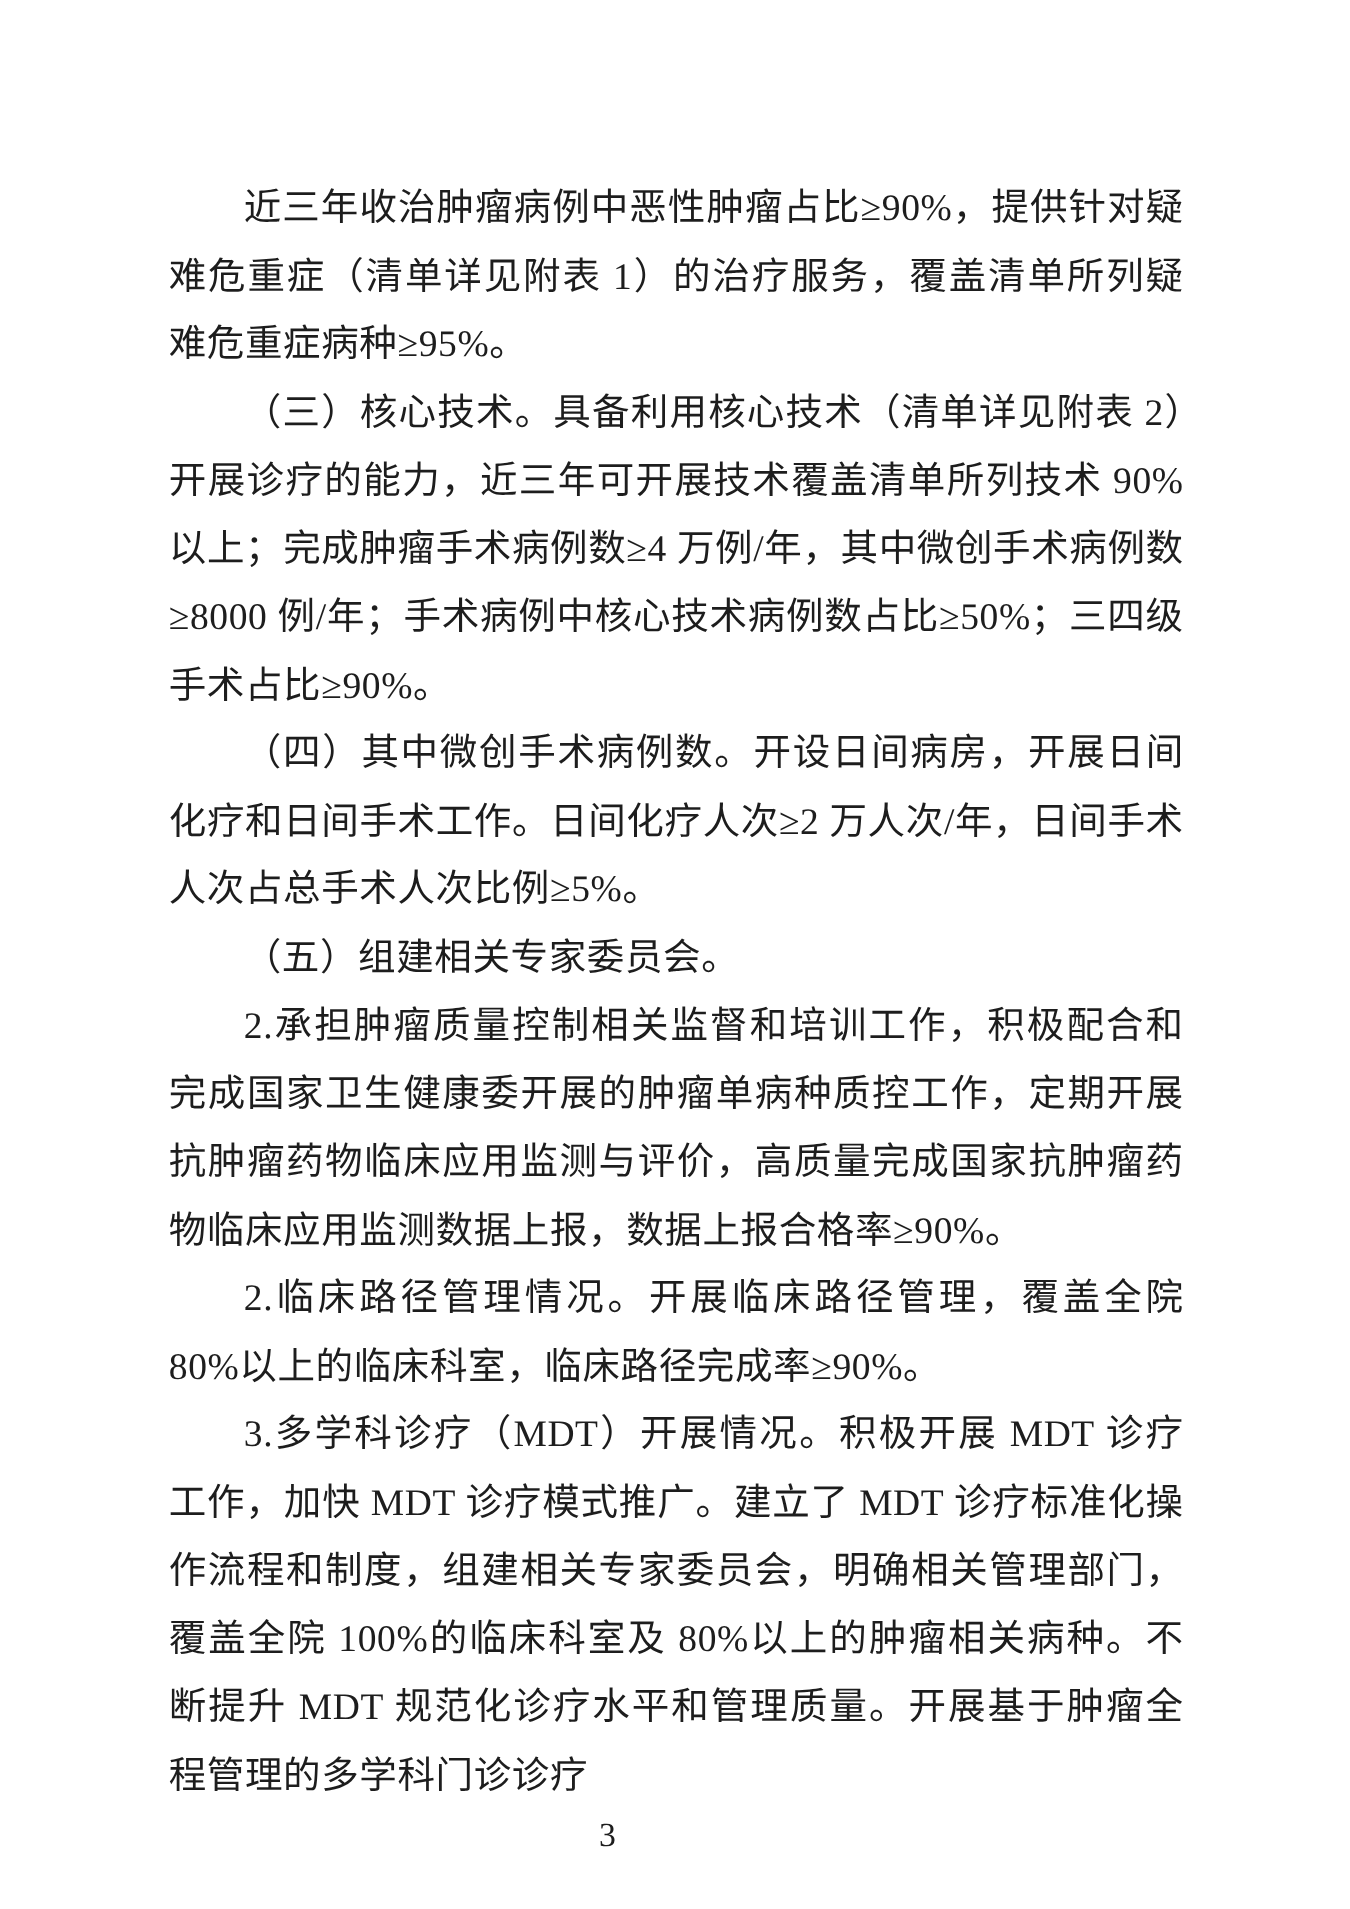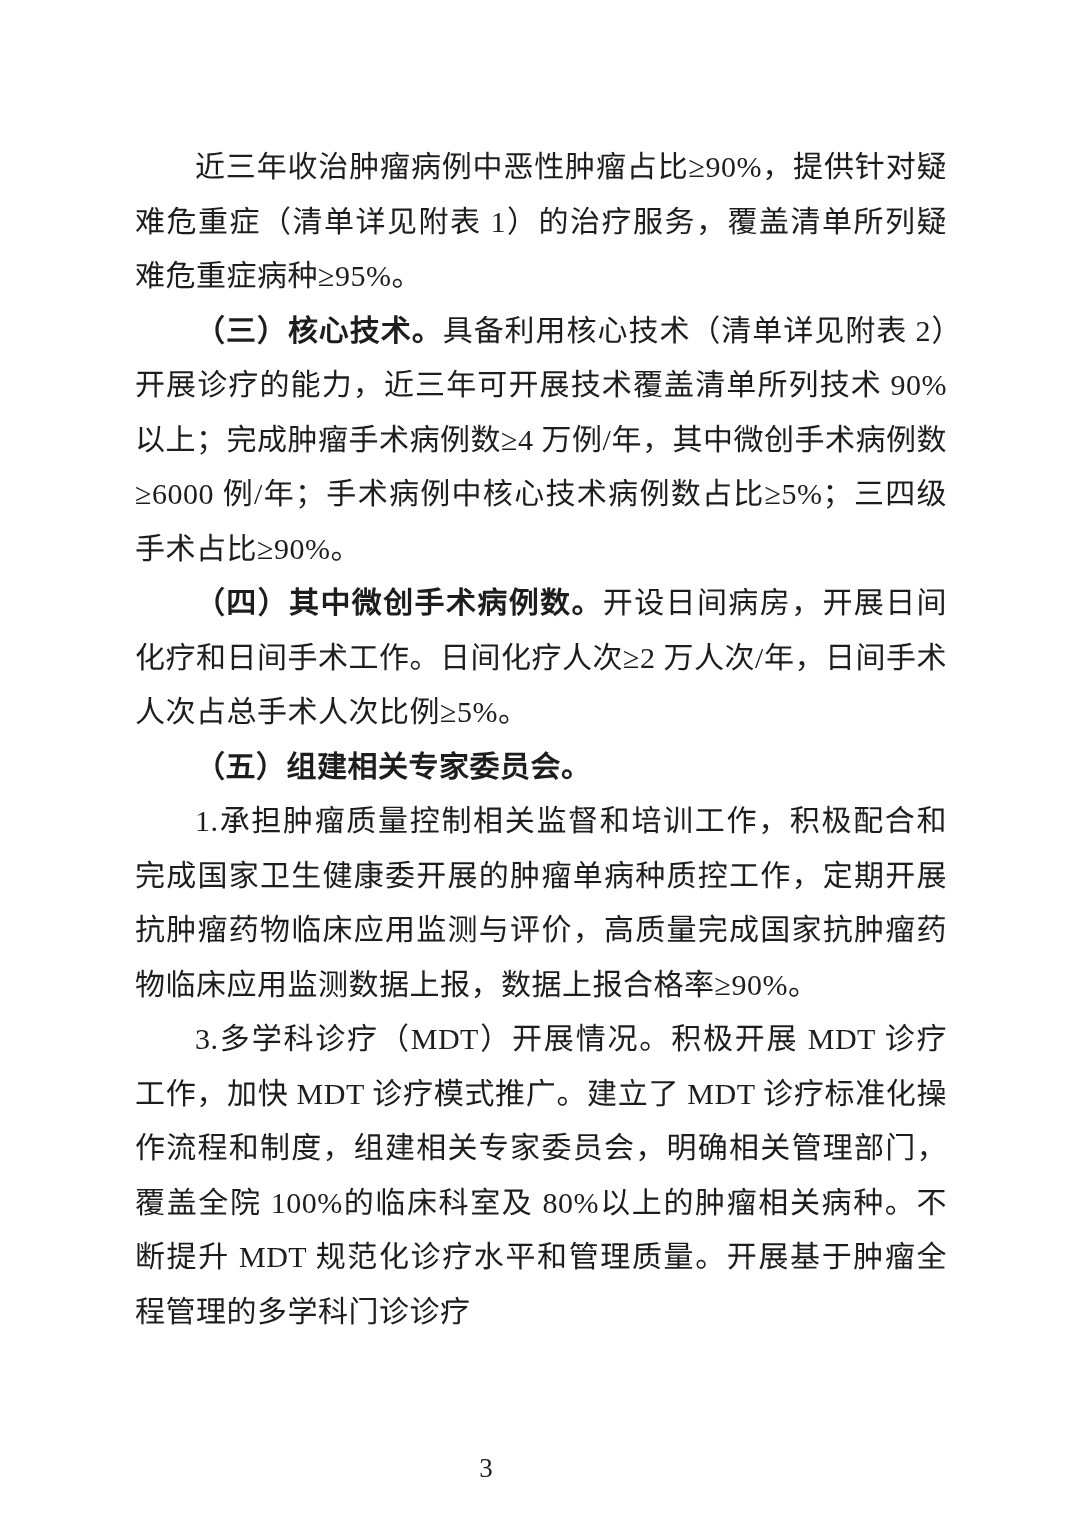--- a/index.html
+++ b/index.html
@@ -25,21 +25,21 @@
     line-height: 54.5px;
     text-align: justify;
     letter-spacing: 0.5px;
   }
   .content p {
     margin: 0;
     padding: 0;
     text-indent: 2em;
   }
   .lead {
-    font-weight: 700;
+    font-weight: 400;
     font-family: "Liberation Sans", "DejaVu Sans", sans-serif;
   }
   .lead:empty { display: none; }
   .page-number {
     position: absolute;
     top: 1452px;
     left: 0;
     width: 100%;
     text-align: center;
     font-size: 27px;
@@ -51,35 +51,38 @@
 <body>
 
 <div class="page">
   <div class="content">
 
     <p>
       <span>近三年收治肿瘤病例中恶性肿瘤占比≥90%，提供针对疑难危重症（清单详见附表 1）的治疗服务，覆盖清单所列疑难危重症病种≥95%。</span>
     </p>
 
     <p>
-      <span class="lead">（三）核心技术。</span><span>具备利用核心技术（清单详见附表 2）开展诊疗的能力，近三年可开展技术覆盖清单所列技术 90%以上；完成肿瘤手术病例数≥4 万例/年，其中微创手术病例数≥6000 例/年；手术病例中核心技术病例数占比≥5%；三四级手术占比≥90%。</span>
+      <span class="lead">（三）核心技术。</span><span>具备利用核心技术（清单详见附表 2）开展诊疗的能力，近三年可开展技术覆盖清单所列技术 90%以上；完成肿瘤手术病例数≥4 万例/年，其中微创手术病例数≥8000 例/年；手术病例中核心技术病例数占比≥50%；三四级手术占比≥90%。</span>
     </p>
 
     <p>
       <span class="lead">（四）其中微创手术病例数。</span><span>开设日间病房，开展日间化疗和日间手术工作。日间化疗人次≥2 万人次/年，日间手术人次占总手术人次比例≥5%。</span>
     </p>
 
     <p>
       <span class="lead">（五）组建相关专家委员会。</span><span></span>
     </p>
 
     <p>
-      <span>1.承担肿瘤质量控制相关监督和培训工作，积极配合和完成国家卫生健康委开展的肿瘤单病种质控工作，定期开展抗肿瘤药物临床应用监测与评价，高质量完成国家抗肿瘤药物临床应用监测数据上报，数据上报合格率≥90%。</span>
+      <span>2.承担肿瘤质量控制相关监督和培训工作，积极配合和完成国家卫生健康委开展的肿瘤单病种质控工作，定期开展抗肿瘤药物临床应用监测与评价，高质量完成国家抗肿瘤药物临床应用监测数据上报，数据上报合格率≥90%。</span>
     </p>
 
+    <p>
+      <span>2.临床路径管理情况。开展临床路径管理，覆盖全院 80%以上的临床科室，临床路径完成率≥90%。</span>
+    </p>
 
     <p>
       <span>3.多学科诊疗（MDT）开展情况。积极开展 MDT 诊疗工作，加快 MDT 诊疗模式推广。建立了 MDT 诊疗标准化操作流程和制度，组建相关专家委员会，明确相关管理部门，覆盖全院 100%的临床科室及 80%以上的肿瘤相关病种。不断提升 MDT 规范化诊疗水平和管理质量。开展基于肿瘤全程管理的多学科门诊诊疗</span>
     </p>
 
   </div>
 
   <div class="page-number">3</div>
 </div>
 

